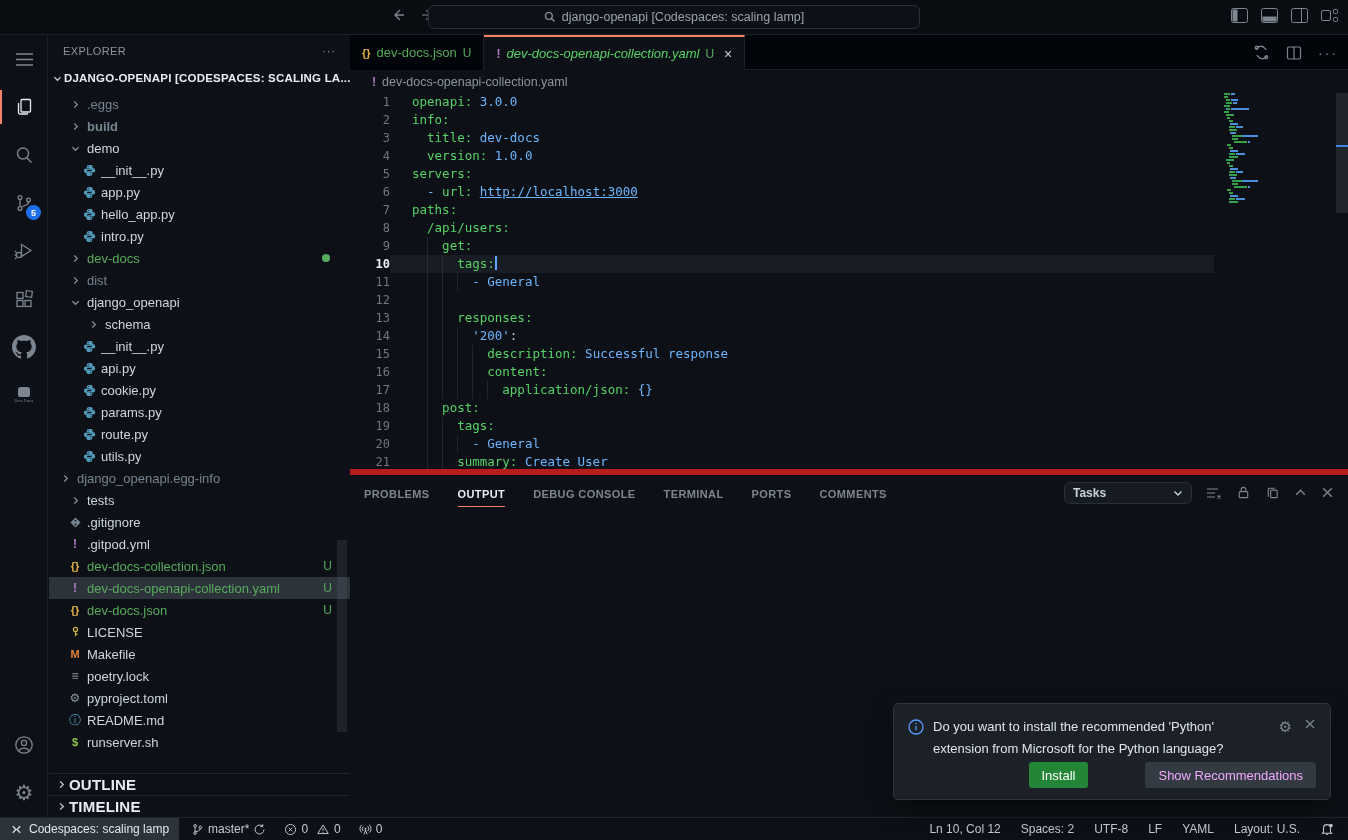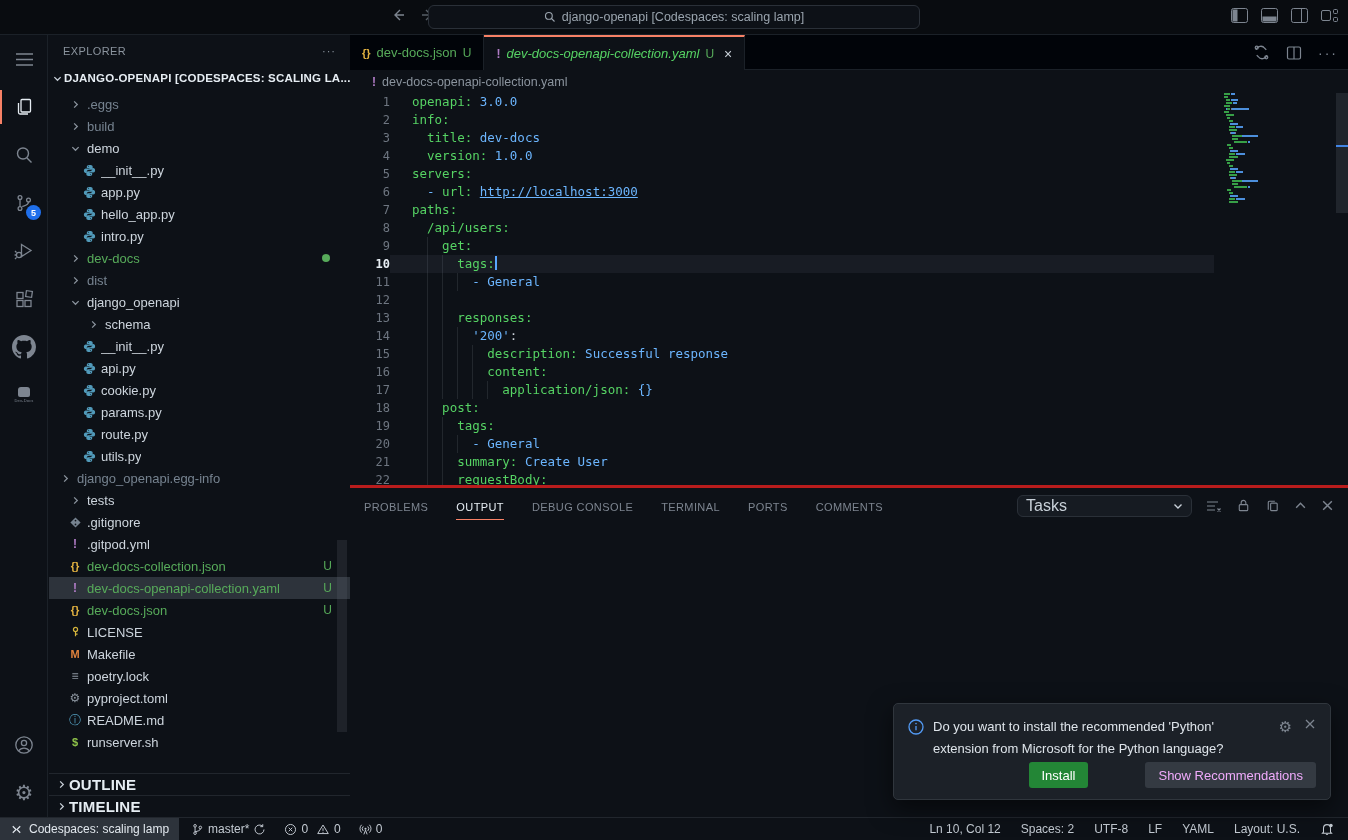--- a/index.html
+++ b/index.html
@@ -73,28 +73,28 @@
   .guide{position:absolute;top:0;width:1px;height:18px;background:rgba(110,118,129,.22);}
   .cursor{display:inline-block;width:2px;height:14px;background:#58a6ff;vertical-align:-2px;}
   .minimap{position:absolute;top:0;right:12px;width:112px;}
   .mrow{position:relative;height:3px;}
   .mbar{position:absolute;top:0;height:2px;opacity:.85;}
   .vscroll{position:absolute;top:0;right:0;width:12px;bottom:0;}
   .vslider{position:absolute;top:0;left:0;right:0;height:120px;background:rgba(110,118,129,.2);}
   .vcursor{position:absolute;top:52px;left:0;right:0;height:2px;background:#4184e4;}
 
   
-  .panel{position:absolute;left:0;right:0;bottom:0;height:332px;background:#0d1117;border-top:3px solid #b91c1c;}
+  .panel{position:absolute;left:0;right:0;bottom:16px;height:332px;background:#0d1117;border-top:6px solid #b91c1c;font-weight:bold;}
   .panel-header{position:absolute;top:0;left:0;right:0;height:35px;display:flex;align-items:center;padding:0 14px;}
   .ptabs{display:flex;gap:28px;}
   .ptab{font-size:11px;letter-spacing:.4px;color:#7d8590;padding:10px 0 6px;border-bottom:1px solid transparent;}
   .ptab.active{color:#e6edf3;border-bottom:1px solid #f78166;}
   .panel-right{margin-left:auto;display:flex;align-items:center;gap:14px;color:#7d8590;}
-  .tasks-select{width:175px;height:22px;background:#161b22;border:1px solid #2a3038;border-radius:6px;display:flex;
-      align-items:center;padding:0 8px;color:#c9d1d9;font-size:16px;gap:6px;}
+  .tasks-select{width:128px;height:22px;background:#161b22;border:1px solid #2a3038;border-radius:6px;display:flex;
+      align-items:center;padding:0 8px;color:#c9d1d9;font-size:12px;gap:6px;}
   .tasks-select .tlab{flex:1;}
 
   
   .notif{position:absolute;right:17px;bottom:40px;width:438px;height:97px;background:#1c2128;border:1px solid #30363d;
       border-radius:5px;box-shadow:0 8px 24px rgba(0,0,0,.55);z-index:20;padding:12px 14px;}
   .notif-row{display:flex;gap:9px;}
   .notif-msg{font-size:13px;color:#dee4ea;line-height:22px;flex:1;}
   .notif-icons{display:flex;gap:12px;color:#7d8590;align-items:flex-start;padding-top:2px;}
   .notif-btns{position:absolute;right:14px;bottom:11px;display:flex;gap:21px;}
   .btn{height:26px;display:flex;align-items:center;padding:0 13px;font-size:13px;border-radius:3px;}
@@ -248,21 +248,21 @@
     <div style="height:4px;"></div>
     <div class="tree" id="file-tree">
         <div class="trow" style="padding-left: 18px;">
           <span class="chev">
             <svg width="9" height="9" viewBox="0 0 10 10" fill="none" stroke="#8b949e" stroke-width="1.4">
               <path d="M3.5 1.5 7 5 3.5 8.5"></path>
             </svg>
           </span>
           <span class="lbl c-dim">.eggs</span>
         </div>
-        <div class="trow" style="padding-left: 18px;">
+        <div class="trow" style="padding-left: 18px; font-weight: bold;">
           <span class="chev">
             <svg width="9" height="9" viewBox="0 0 10 10" fill="none" stroke="#8b949e" stroke-width="1.4">
               <path d="M3.5 1.5 7 5 3.5 8.5"></path>
             </svg>
           </span>
           <span class="lbl c-dim">build</span>
         </div>
         <div class="trow" style="padding-left: 18px;">
           <span class="chev">
             <svg width="9" height="9" viewBox="0 0 10 10" fill="none" stroke="#8b949e" stroke-width="1.4">

